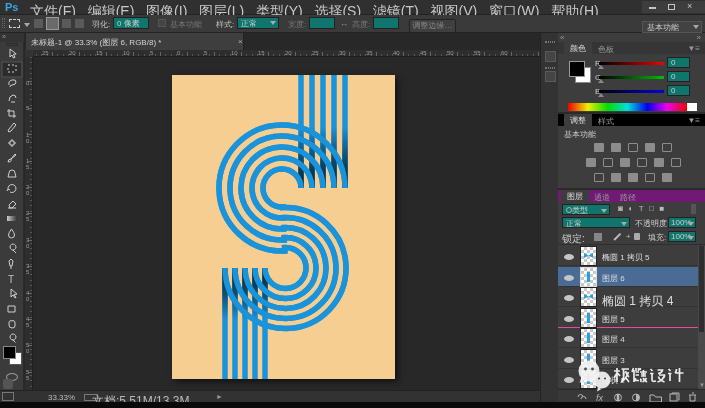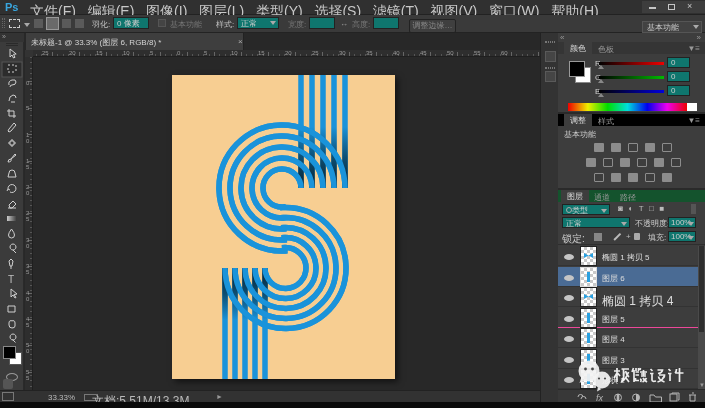--- a/index.html
+++ b/index.html
@@ -271,21 +271,21 @@
       <div class="adj" style="left:96px;top:44px;"></div>
       <div class="adj" style="left:113px;top:44px;background:transparent;border:1.5px solid #9a9a9a;"></div>
     <div class="adj" style="left:36px;top:59px;background:transparent;border:1.5px solid #9a9a9a;"></div>
       <div class="adj" style="left:53px;top:59px;"></div>
       <div class="adj" style="left:70px;top:59px;"></div>
       <div class="adj" style="left:87px;top:59px;background:transparent;border:1.5px solid #9a9a9a;"></div>
       <div class="adj" style="left:104px;top:59px;"></div>
   </div>
 
   <div class="abs" style="left:0;top:157px;width:147px;height:199px">
-    <div class="abs" style="left:0;top:0;width:147px;height:12px;background:#14532d">
+    <div class="abs" style="left:0;top:0;width:147px;height:12px;background:#701a75">
       <span class="abs" style="left:3px;top:0;width:28px;height:12px;background:#3d3d3d;color:#ddd;font-size:8px;text-align:center;line-height:13px">图层</span>
       <span class="abs" style="left:36px;top:2px;color:#999;font-size:8px">通道</span>
       <span class="abs" style="left:62px;top:2px;color:#999;font-size:8px">路径</span>
     </div>
     <div class="abs" style="left:0;top:12px;width:147px;height:14px">
       <span class="ibox abs" style="left:4px;top:2px;width:48px;height:11px;font-size:8px;padding-left:3px"><span style="display:inline-block;width:6px;height:6px;border:1px solid #aaa;border-radius:50%"></span>类型<span class="tri" style="position:absolute;right:2px;top:4px"></span></span>
       <span class="abs" style="left:60px;top:2px;font-size:8px;color:#bbb;letter-spacing:5.5px">◙◐T□■</span>
       <span class="abs" style="right:9px;top:2px;width:5px;height:10px;background:#555"></span>
     </div>
     <div class="abs" style="left:0;top:26px;width:147px;height:14px">

